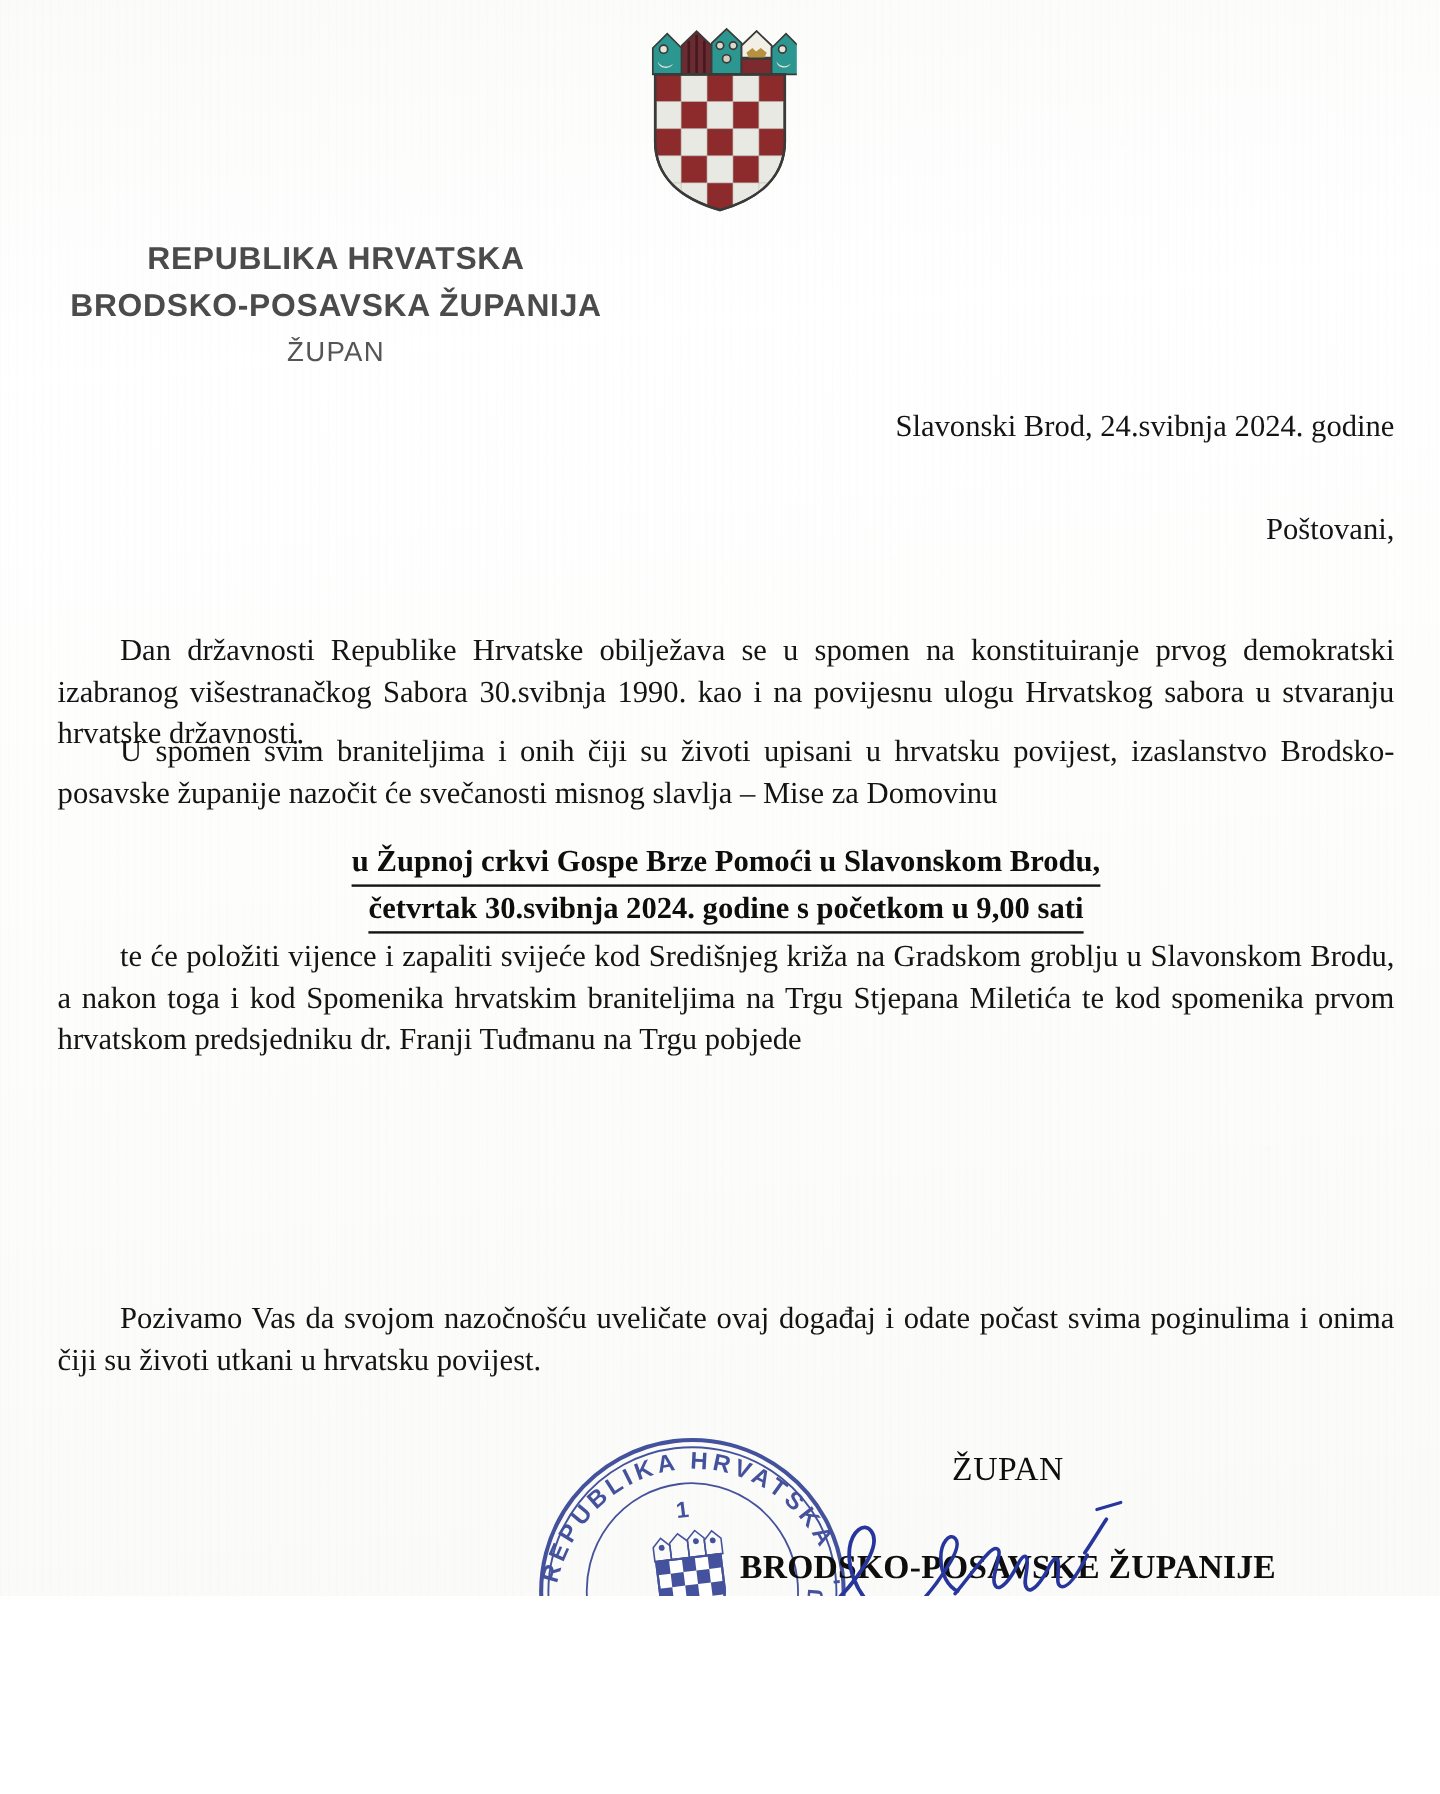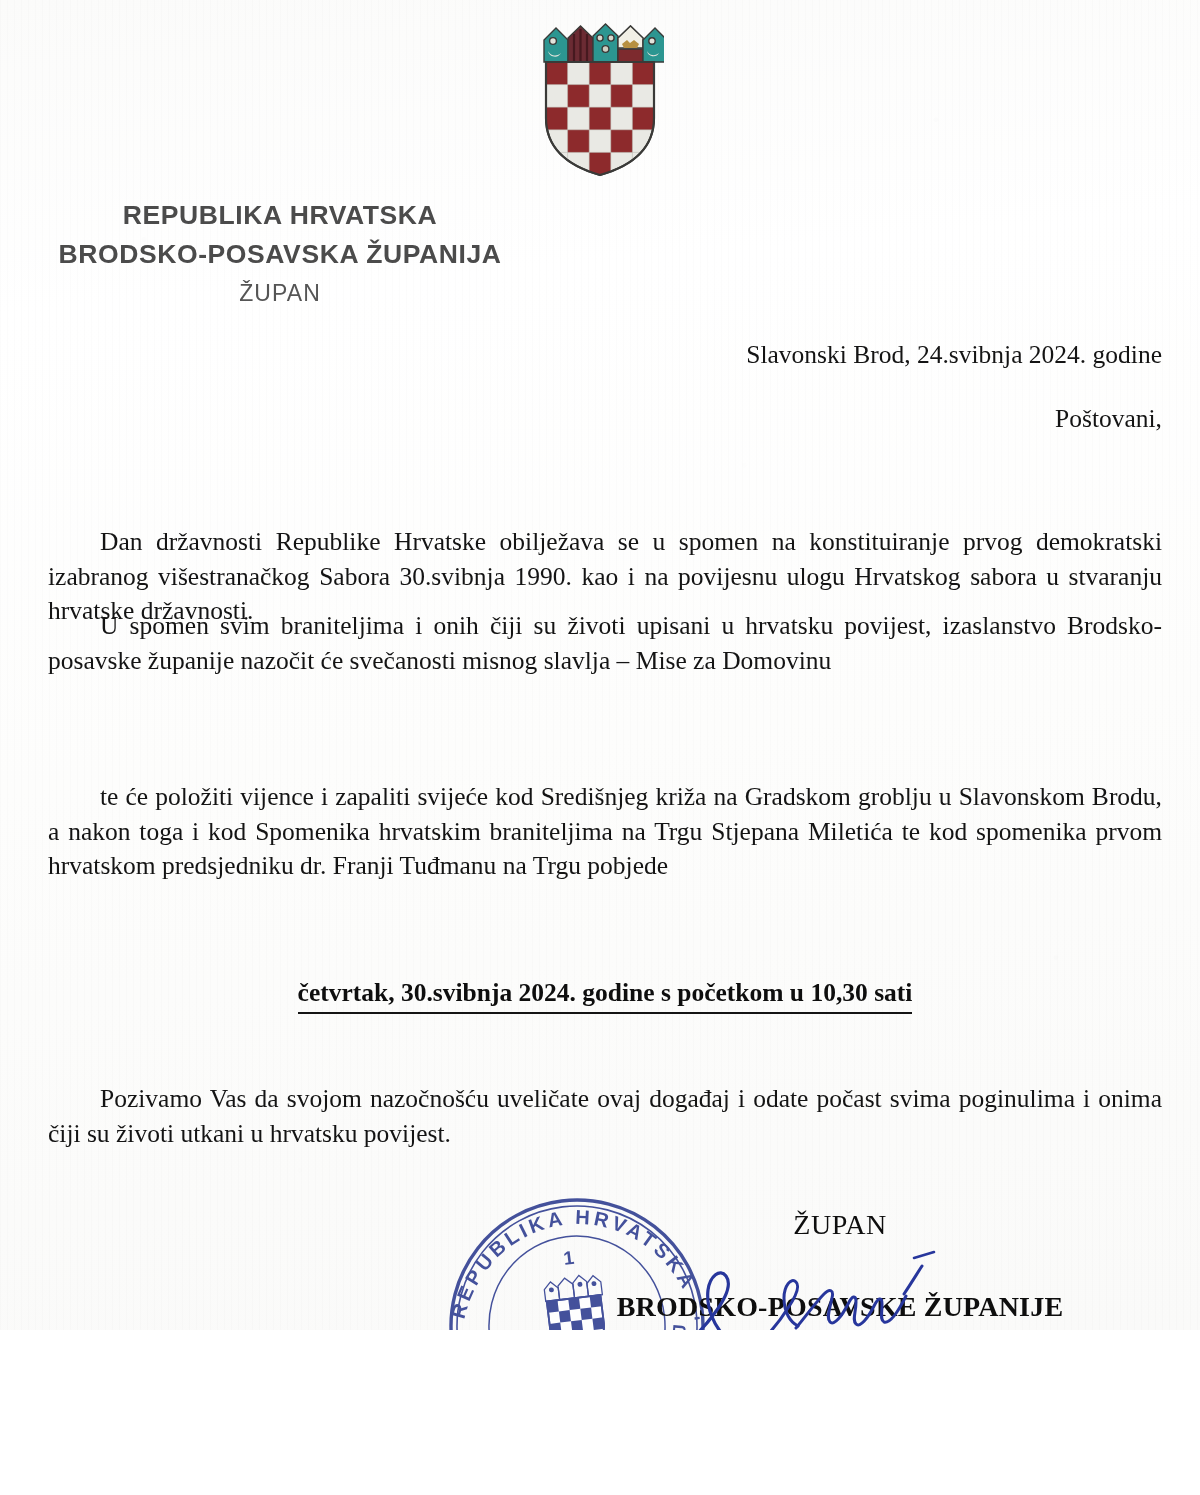--- a/index.html
+++ b/index.html
@@ -82,21 +82,21 @@
     font-size: 25.5px;
     line-height: 1.355;
     text-align: justify;
     text-justify: inter-word;
     color: #141414;
   }
   .body-text.nojust { text-align: right; }
   .indent { text-indent: 52px; }
 
   #date-line     { top: 338px;  }
-  #salutation    { top: 402px;  }
+  #salutation    { top: 424px;  }
   #para-1        { top: 477px; margin-top: 48px;  }
   #para-2        { top: 609px;  }
   #para-3        { top: 780px;  }
   #para-4        { top: 1082px; }
 
   
   .emphasis-block {
     position: absolute;
     left: 48px;
     width: 1114px;
@@ -242,26 +242,27 @@
   </div>
 
   <div id="date-line" class="body-text nojust">Slavonski Brod, 24.svibnja 2024. godine</div>
 
   <div id="salutation" class="body-text nojust indent">Poštovani,</div>
 
   <div id="para-1" class="body-text indent">Dan državnosti Republike Hrvatske  obilježava se u spomen na konstituiranje prvog demokratski izabranog višestranačkog Sabora 30.svibnja 1990. kao i na povijesnu ulogu Hrvatskog sabora u stvaranju hrvatske državnosti.</div>
 
   <div id="para-2" class="body-text indent">U spomen svim braniteljima i onih čiji su životi upisani u hrvatsku povijest, izaslanstvo Brodsko-posavske županije nazočit će svečanosti misnog slavlja – Mise za Domovinu</div>
 
+  <div id="emphasis-1" class="emphasis-block">
+    <span>u Župnoj crkvi Gospe Brze Pomoći u Slavonskom Brodu,</span><br>
+    <span>četvrtak 30.svibnja 2024. godine s početkom u 9,00 sati</span>
+  </div>
 
   <div id="para-3" class="body-text indent">te će položiti vijence i zapaliti svijeće kod Središnjeg križa na Gradskom groblju u Slavonskom Brodu, a nakon toga i kod Spomenika hrvatskim braniteljima na Trgu Stjepana Miletića te kod spomenika prvom hrvatskom predsjedniku dr. Franji Tuđmanu na Trgu pobjede</div>
 
-  <div id="emphasis-2" class="emphasis-block">
-    <span>četvrtak, 30.svibnja 2024. godine s početkom u 10,30 sati</span>
-  </div>
 
   <div id="para-4" class="body-text indent">Pozivamo Vas da svojom nazočnošću uveličate ovaj događaj i odate počast svima poginulima i onima čiji su životi utkani u hrvatsku povijest.</div>
 
   <svg id="stamp" width="290" height="268" viewBox="0 0 290 268">
     <defs>
       <path id="arcTop" d="M 28 146 A 118 124 0 0 1 262 146" fill="none"></path>
       <path id="arcBottom" d="M 36 146 A 110 116 0 0 0 254 146" fill="none"></path>
       <path id="arcInner" d="M 66 150 A 80 84 0 0 0 224 150" fill="none"></path>
       <clipPath id="stampShieldClip">
         <path d="M118 112 H172 V140 C172 155 161 164 145 169 C129 164 118 155 118 140 Z"></path>

